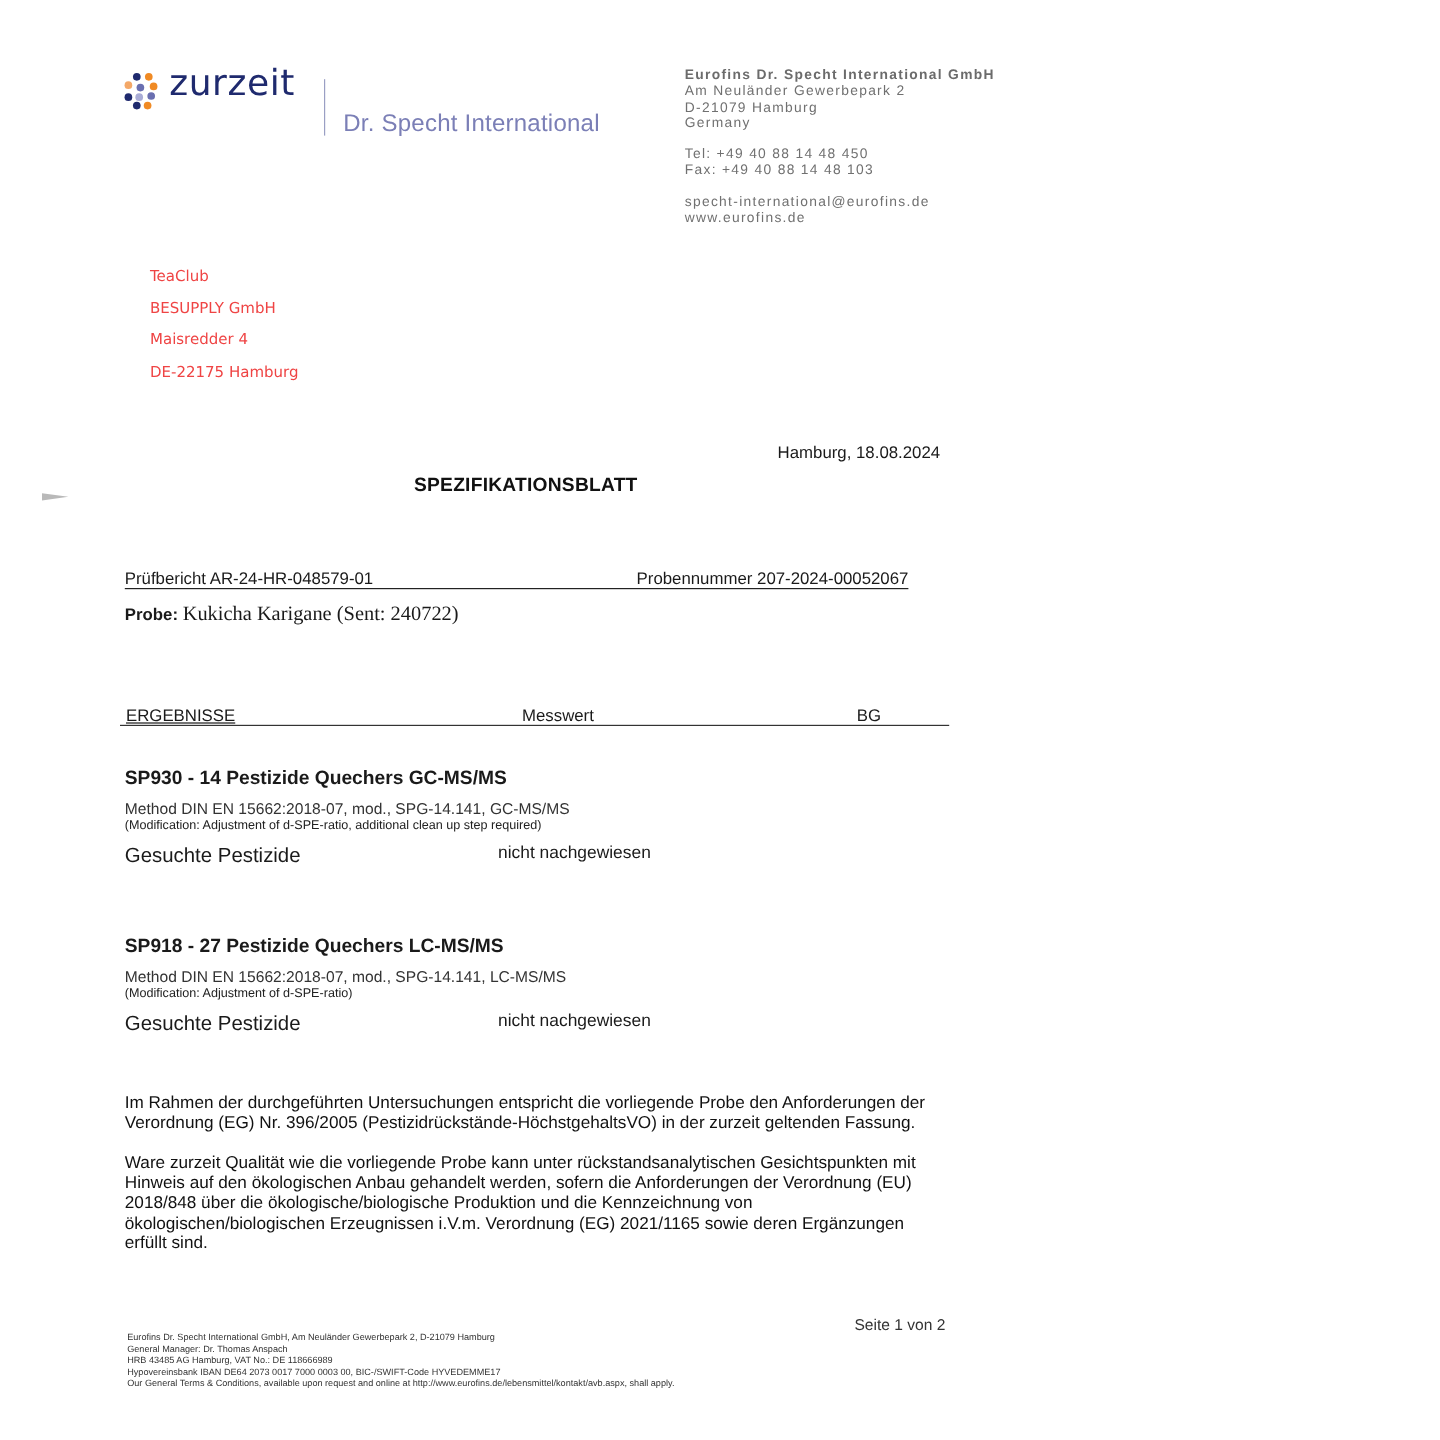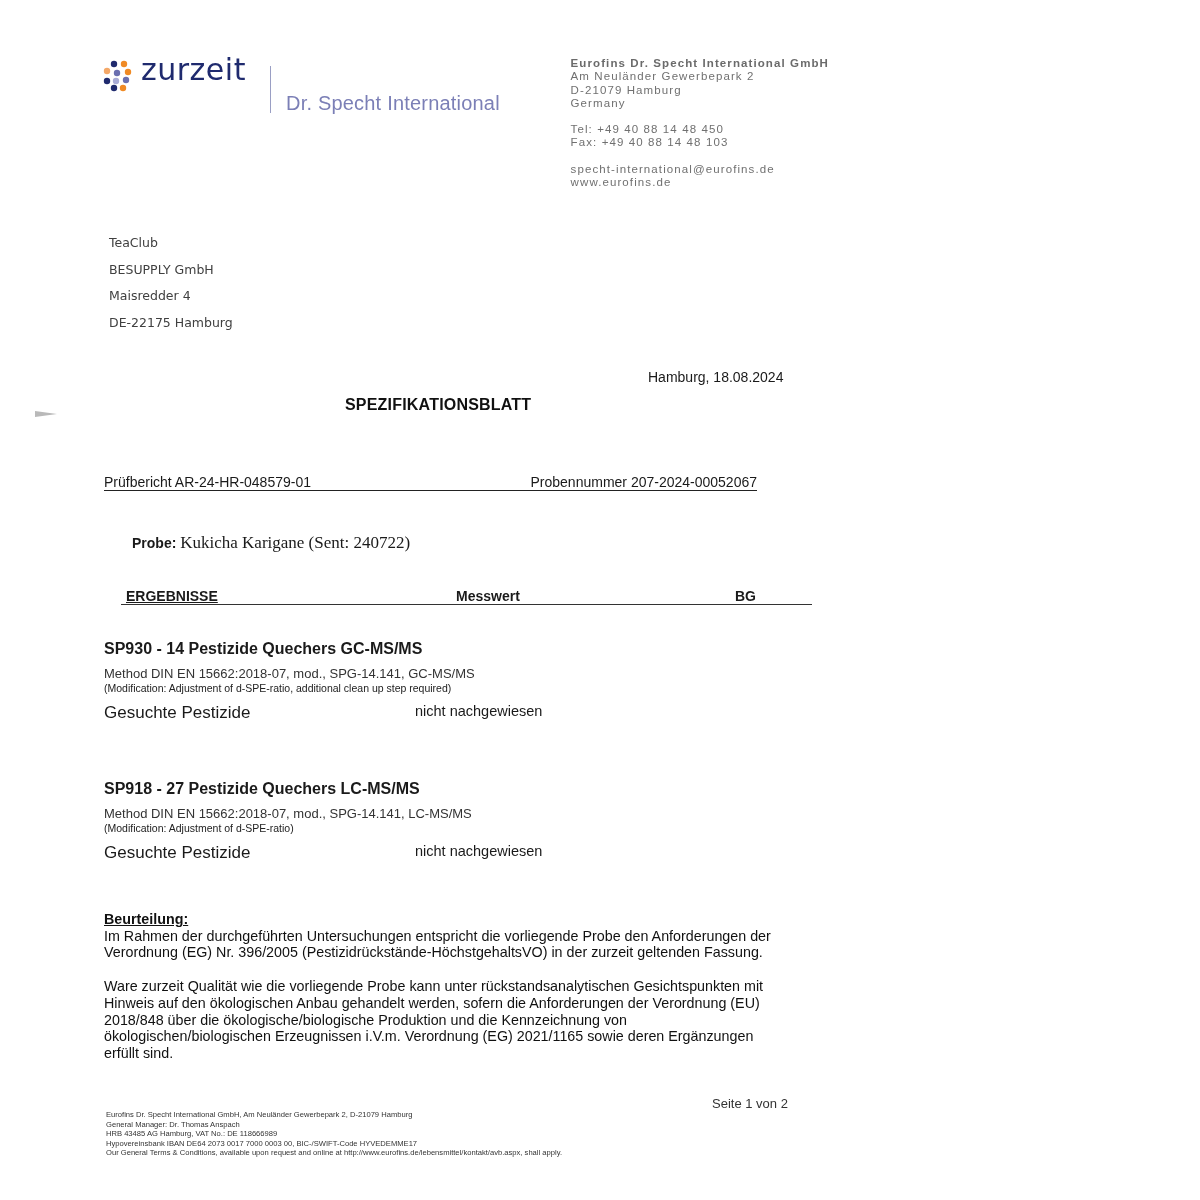--- a/index.html
+++ b/index.html
@@ -38,23 +38,23 @@
     
     .company {
       right: 371px; top: 57px; 
       font-size: 11.5px; color: #707070; letter-spacing: 1.1px; line-height: 13.3px;
     }
     .company .name { font-weight: bold; color: #6b6b6b; }
     .company .gap { height: 13px; }
 
     
     .recipient {
-      left: 109px; top: 217px;
+      left: 125px; top: 217px;
       font-family: "DejaVu Sans", sans-serif;
-      font-size: 12.5px; color: #404040; line-height: 26.5px; margin-top: 13px;
+      font-size: 12.5px; color: #ef4444; line-height: 26.5px;
     }
 
     .date { left: 648px; top: 369px; font-size: 14px; color: #1a1a1a; }
 
     .doc-title {
       left: 345px; top: 396px; font-size: 16px; font-weight: bold; color: #111;
       letter-spacing: 0.2px;
     }
 
     .arrow-mark {
@@ -63,27 +63,27 @@
       border-left: 22px solid #b9b9b9;
     }
 
     .report-row {
       left: 104px; top: 474px; width: 653px; height: 16px;
       border-bottom: 1px solid #222; font-size: 14px;
     }
     .report-row .left { position: absolute; left: 0; top: 0; }
     .report-row .right { position: absolute; right: 0; top: 0; }
 
-    .probe { left: 104px; top: 533px; font-size: 14px; margin-left: 28px; }
+    .probe { left: 104px; top: 502px; font-size: 14px; }
     .probe .label { font-weight: bold; }
     .probe .value { font-family: "Liberation Serif", serif; font-size: 17px; }
 
     .results-header {
-      left: 121px; top: 588px; width: 691px; height: 16px;
-      border-bottom: 1px solid #333; font-size: 14px; font-weight: bold;
+      left: 100px; top: 588px; width: 691px; height: 16px;
+      border-bottom: 1px solid #333; font-size: 14px; font-weight: normal;
     }
     .results-header .c1 { position: absolute; left: 5px; top: 0; text-decoration: underline; }
     .results-header .c2 { position: absolute; left: 335px; top: 0; }
     .results-header .c3 { position: absolute; left: 614px; top: 0; }
 
     .section { left: 104px; width: 700px; }
     .section .sec-title { font-size: 16px; font-weight: bold; position: absolute; left: 0; top: 0; white-space: nowrap; }
     .section .method { font-size: 13px; color: #333; position: absolute; left: 0; top: 26px; white-space: nowrap; }
     .section .mod { font-size: 10.5px; color: #222; position: absolute; left: 0; top: 42px; white-space: nowrap; }
     .section .res-label { font-size: 17px; position: absolute; left: 0; top: 63px; white-space: nowrap; }
@@ -174,21 +174,20 @@
 
 <div class="abs section" style="top:780px; height:90px;">
   <div class="sec-title">SP918 - 27 Pestizide Quechers LC-MS/MS</div>
   <div class="method">Method DIN EN 15662:2018-07, mod., SPG-14.141, LC-MS/MS</div>
   <div class="mod">(Modification: Adjustment of d-SPE-ratio)</div>
   <div class="res-label">Gesuchte Pestizide</div>
   <div class="res-value">nicht nachgewiesen</div>
 </div>
 
 <div class="abs assessment">
-  <div class="head">Beurteilung:</div>
   <p>
     <span>Im Rahmen der durchgeführten Untersuchungen entspricht die vorliegende Probe den Anforderungen der</span><br>
     <span>Verordnung (EG) Nr. 396/2005 (Pestizidrückstände-HöchstgehaltsVO) in der zurzeit geltenden Fassung.</span>
   </p>
   <p class="p2">
     <span>Ware zurzeit Qualität wie die vorliegende Probe kann unter rückstandsanalytischen Gesichtspunkten mit</span><br>
     <span>Hinweis auf den ökologischen Anbau gehandelt werden, sofern die Anforderungen der Verordnung (EU)</span><br>
     <span>2018/848 über die ökologische/biologische Produktion und die Kennzeichnung von</span><br>
     <span>ökologischen/biologischen Erzeugnissen i.V.m. Verordnung (EG) 2021/1165 sowie deren Ergänzungen</span><br>
     <span>erfüllt sind.</span>

